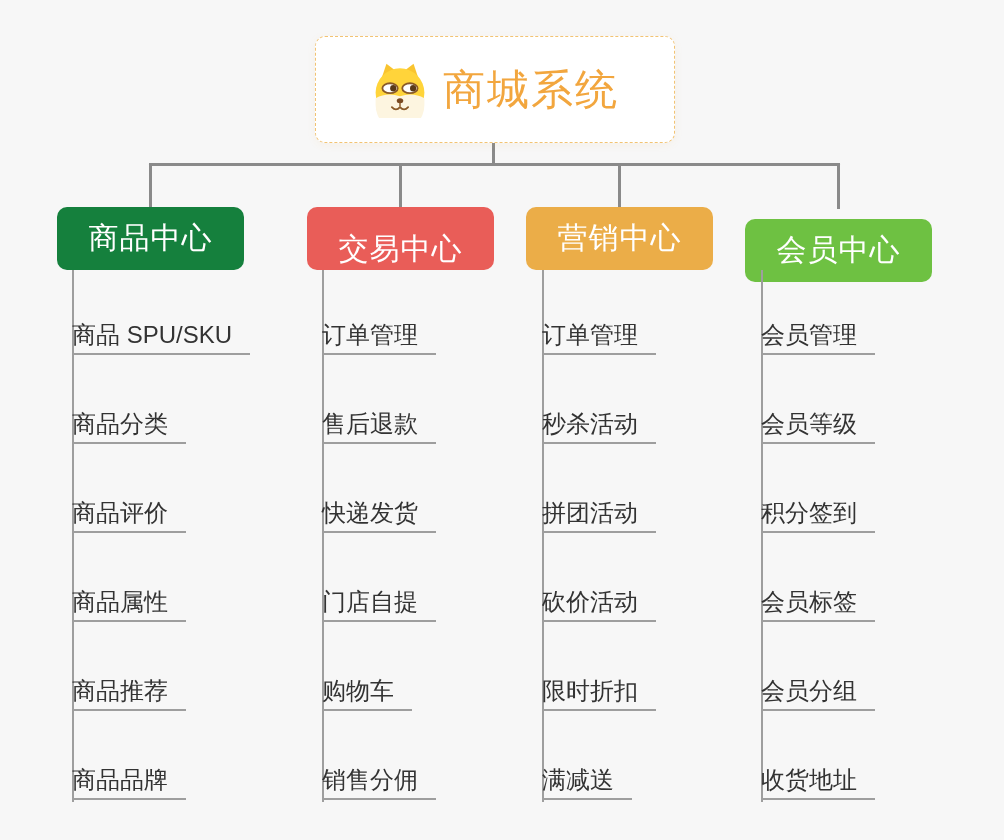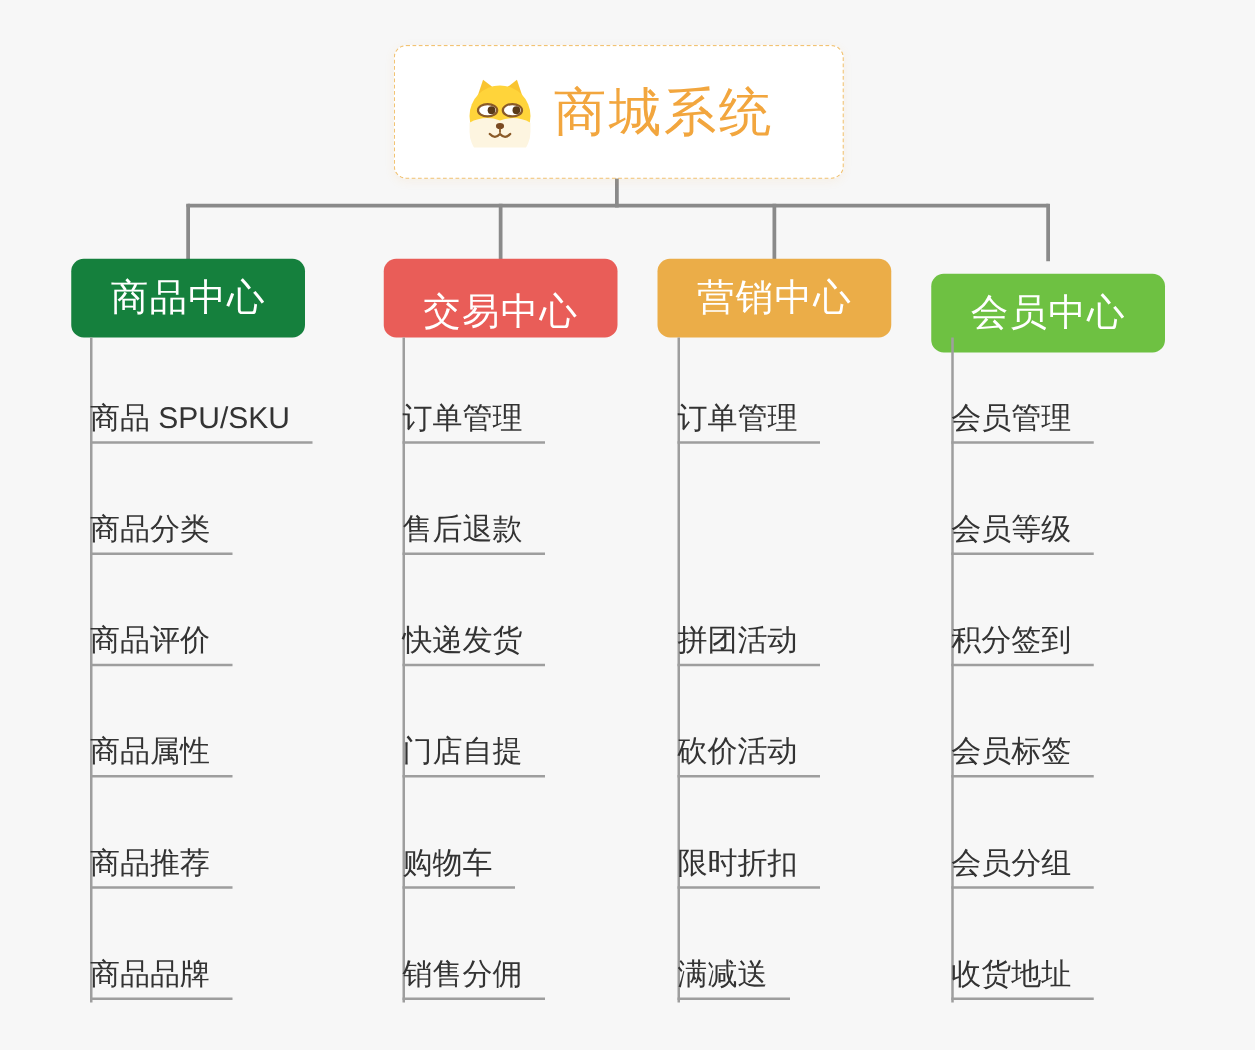--- a/index.html
+++ b/index.html
@@ -114,20 +114,21 @@
     <div class="leaf-item r2">售后退款</div>
     <div class="leaf-item r3">快递发货</div>
     <div class="leaf-item r4">门店自提</div>
     <div class="leaf-item r5">购物车</div>
     <div class="leaf-item r6">销售分佣</div>
   </div>
 
   <div class="leaf-column" style="left:542px;">
     <div class="spine"></div>
     <div class="leaf-item r1">订单管理</div>
+    <div class="leaf-item r2">秒杀活动</div>
     <div class="leaf-item r3">拼团活动</div>
     <div class="leaf-item r4">砍价活动</div>
     <div class="leaf-item r5">限时折扣</div>
     <div class="leaf-item r6">满减送</div>
   </div>
 
   <div class="leaf-column" style="left:761px;">
     <div class="spine"></div>
     <div class="leaf-item r1">会员管理</div>
     <div class="leaf-item r2">会员等级</div>

